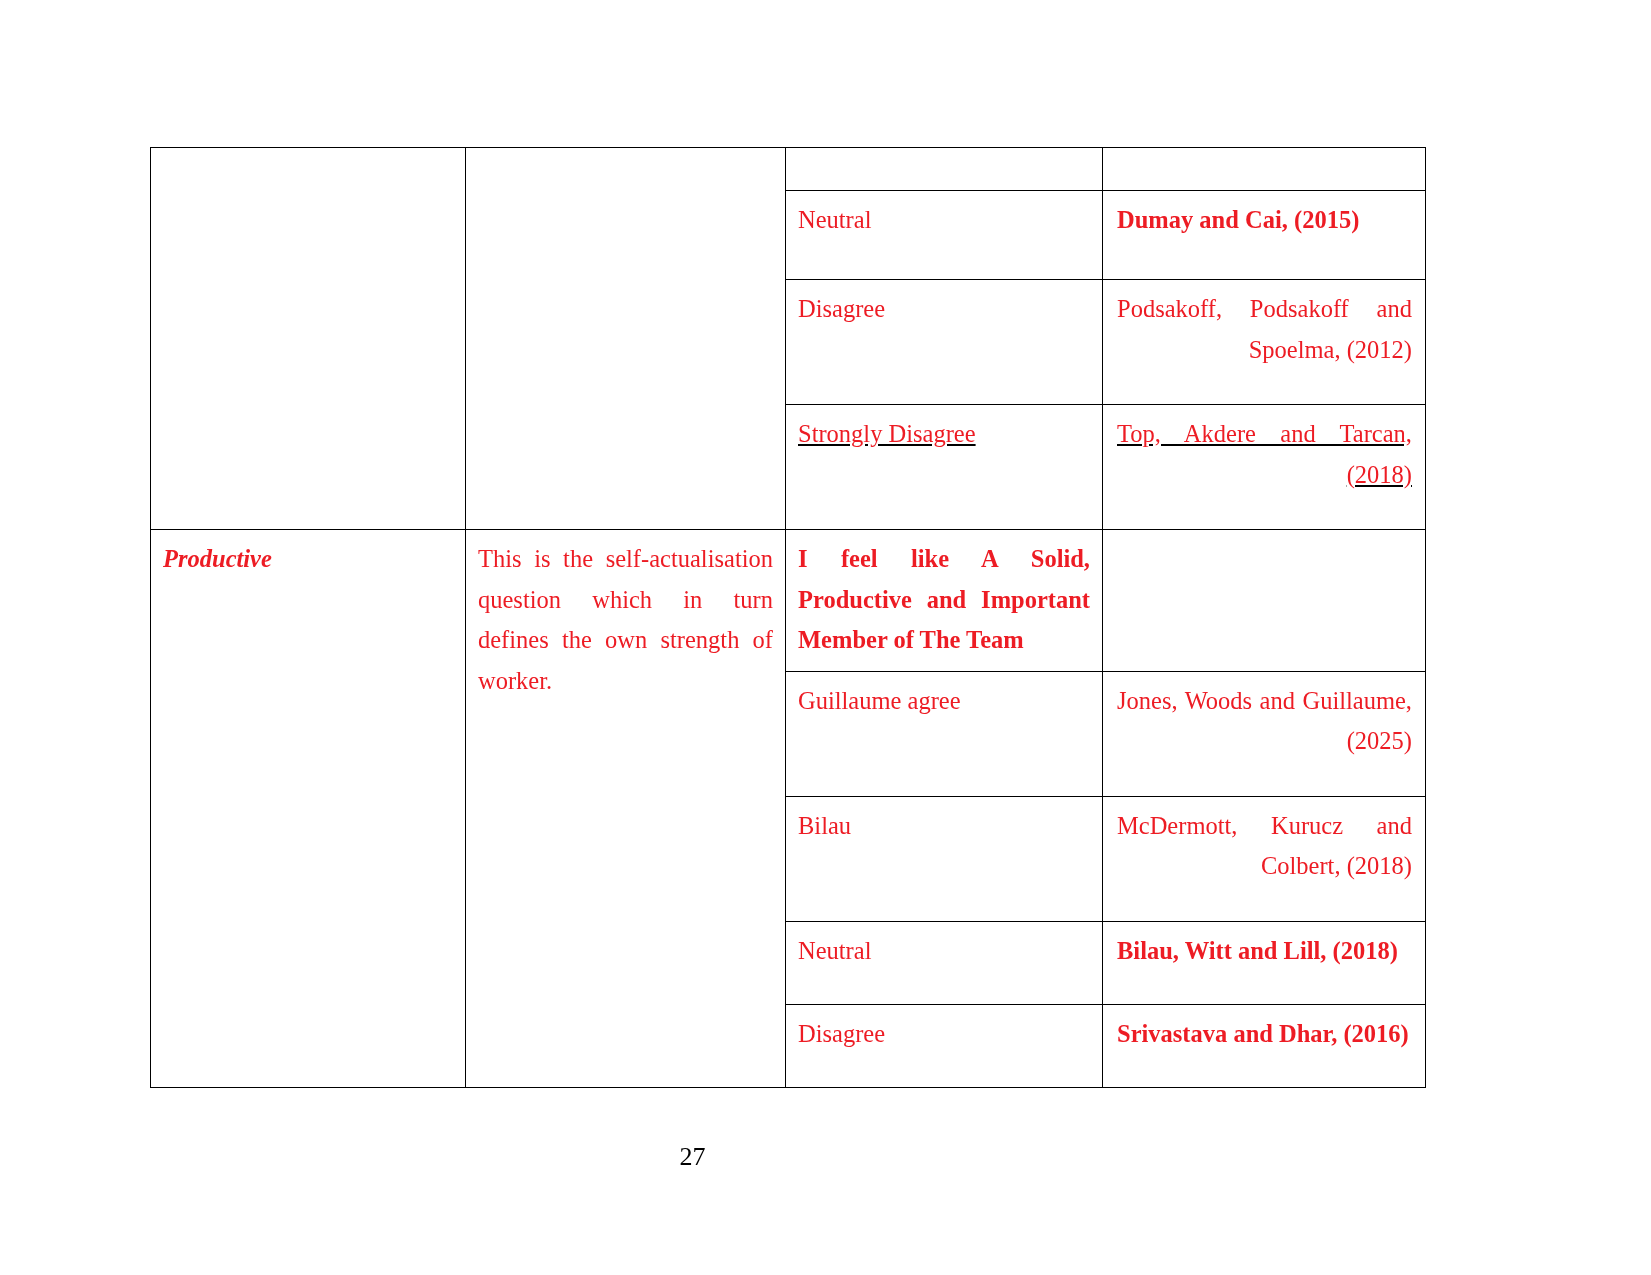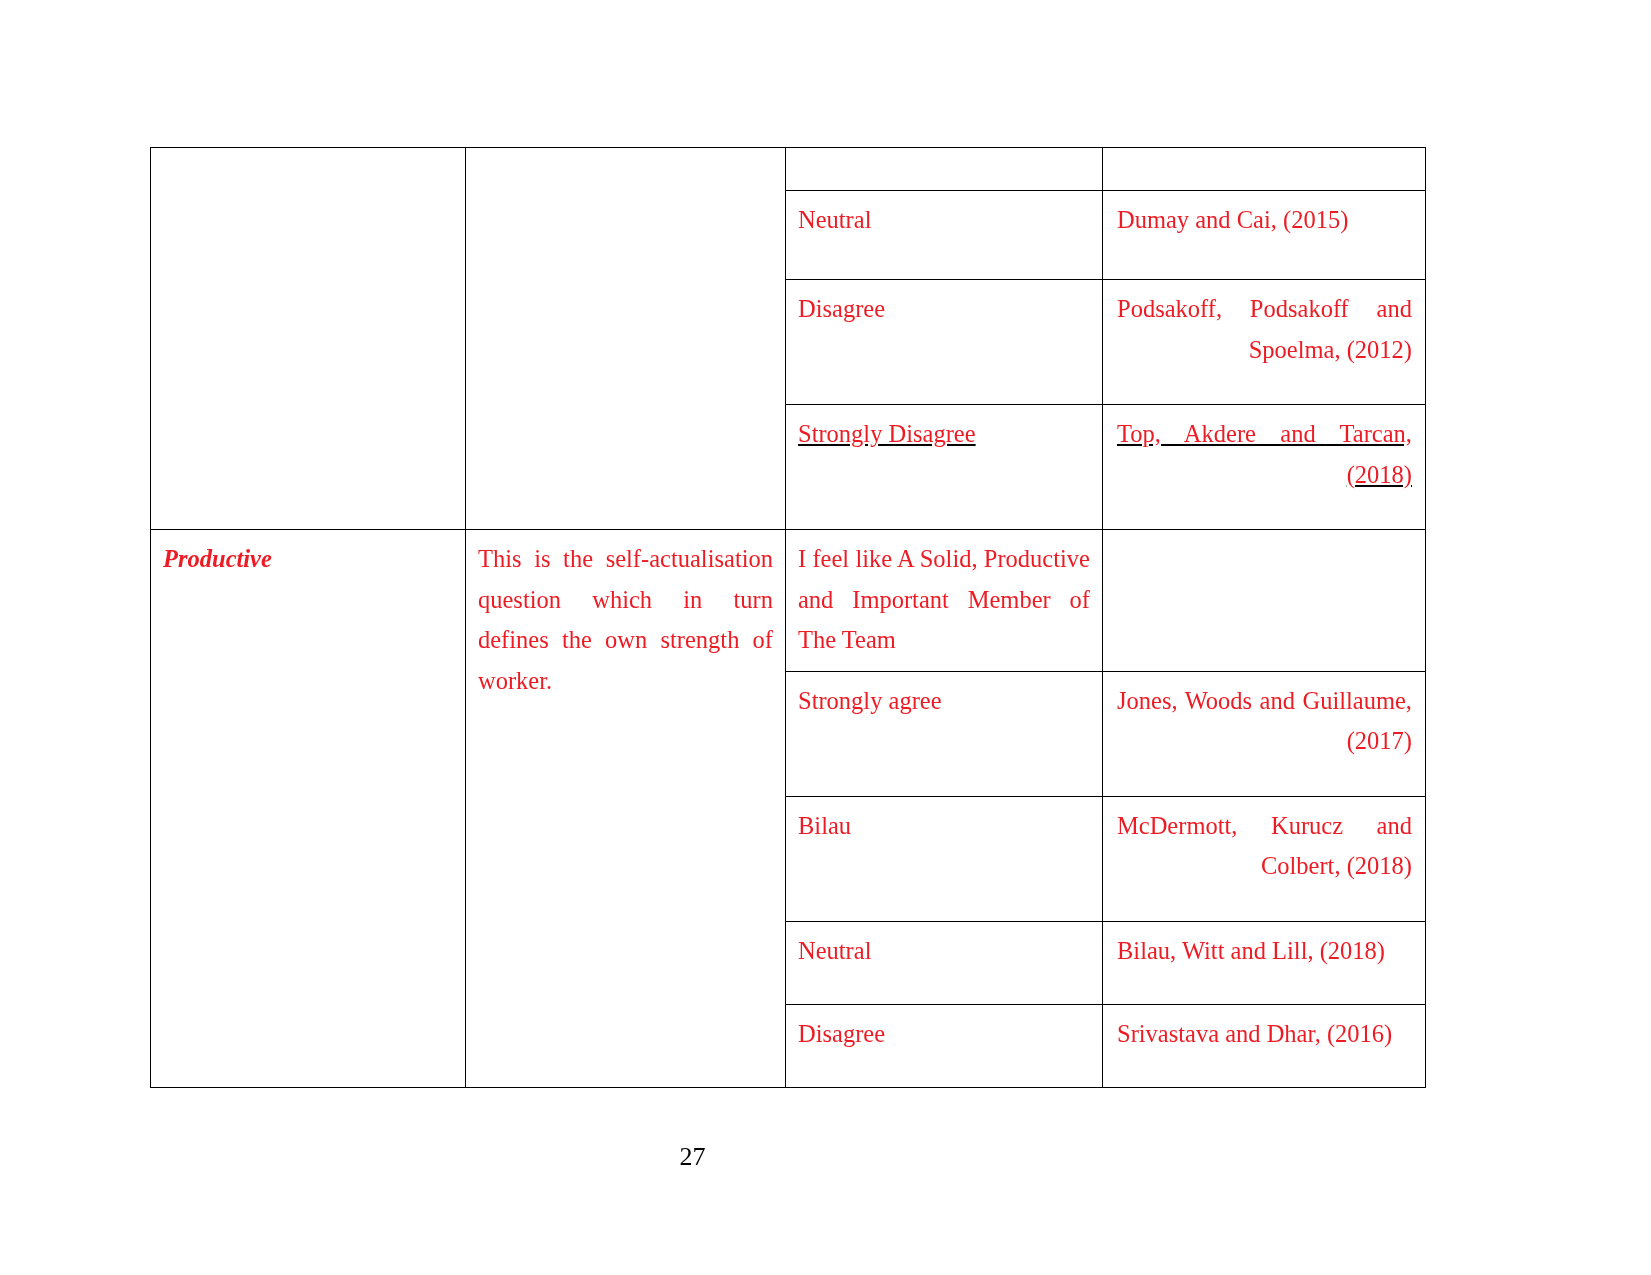--- a/index.html
+++ b/index.html
@@ -68,36 +68,37 @@
   .txt-justify {
     text-align: justify;
     text-align-last: left;
   }
 
   .txt-left {
     text-align: left;
   }
 
   .bold {
-    font-weight: normal;
+    font-weight: bold;
   }
 
   .bolditalic {
     font-weight: bold;
     font-style: italic;
   }
 
   .ref-block {
     text-align: justify;
     text-align-last: right;
   }
 
   .ref-block.single {
     text-align: center;
     text-align-last: left;
+    font-weight: bold;
   }
 
   .pagenum {
     position: absolute;
     left: 0;
     top: 1142px;
     width: 1385px;
     text-align: center;
     font-size: 26px;
     color: #000000;
@@ -181,24 +182,24 @@
           <td class="h-perf">
             <div class="cell-pad txt-justify bold">I feel like A Solid, Productive and Important Member of The Team</div>
           </td>
           <td class="h-perf">
             <div class="cell-pad right-col ref-block"></div>
           </td>
         </tr>
 
         <tr>
           <td class="h-sagree">
-            <div class="cell-pad txt-left">Strongly agree</div>
+            <div class="cell-pad txt-left">Guillaume agree</div>
           </td>
           <td class="h-sagree">
-            <div class="cell-pad right-col ref-block">Jones, Woods and Guillaume, (2017)</div>
+            <div class="cell-pad right-col ref-block">Jones, Woods and Guillaume, (2025)</div>
           </td>
         </tr>
 
         <tr>
           <td class="h-agree">
             <div class="cell-pad txt-left">Bilau</div>
           </td>
           <td class="h-agree">
             <div class="cell-pad right-col ref-block">McDermott, Kurucz and Colbert, (2018)</div>
           </td>

